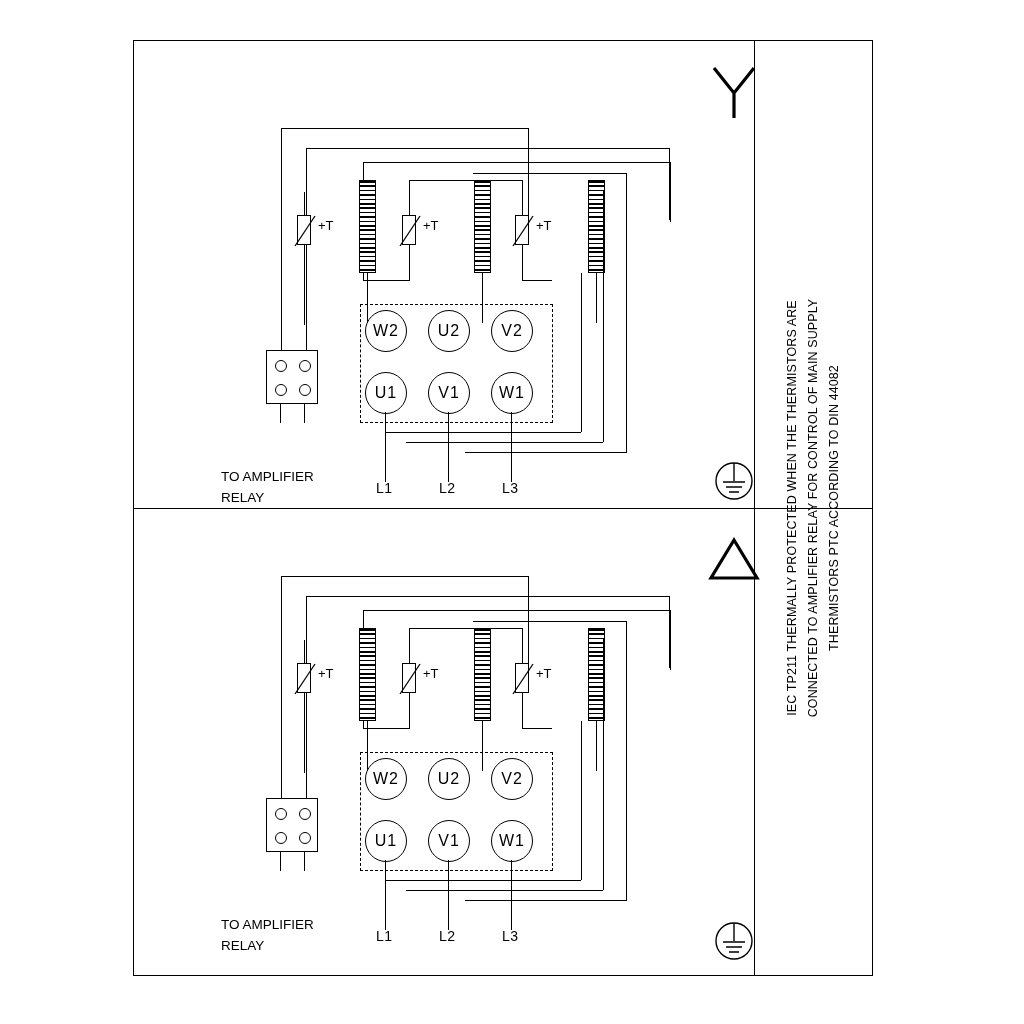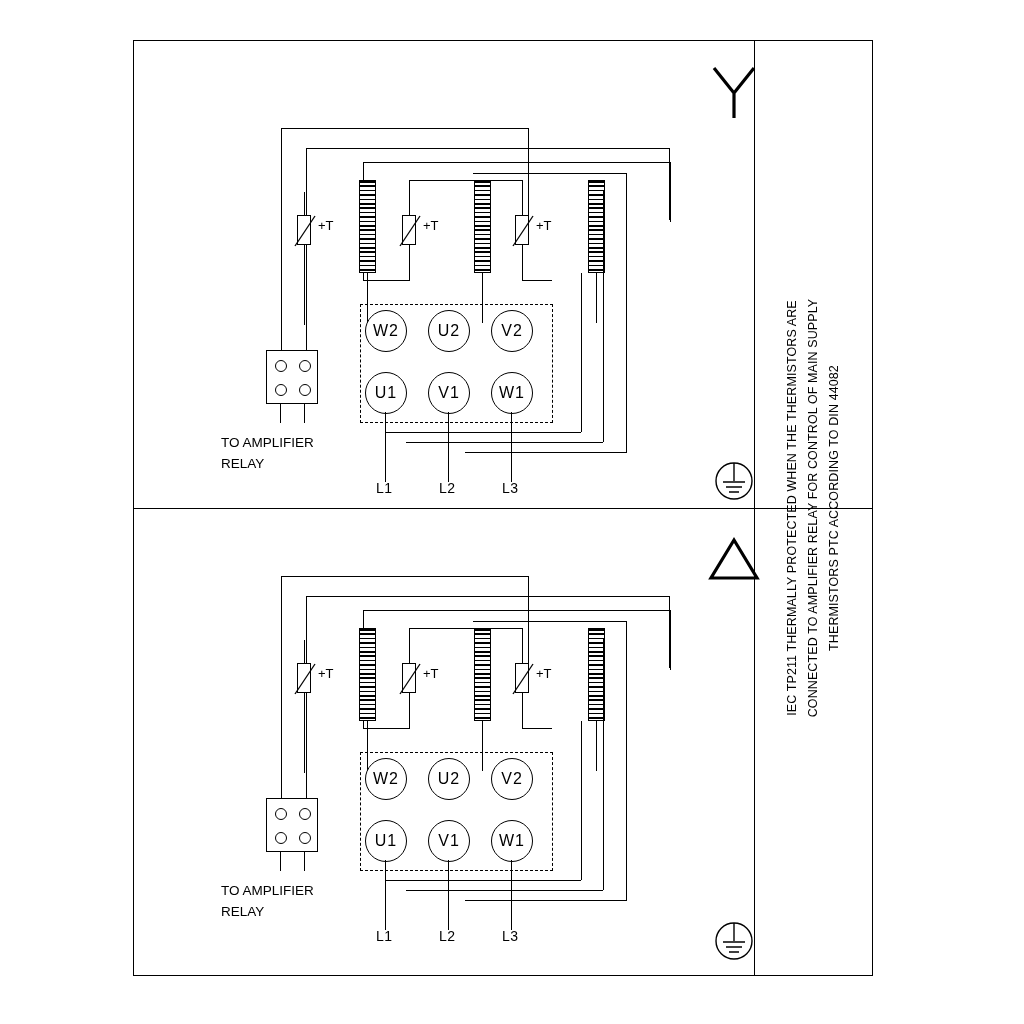--- a/index.html
+++ b/index.html
@@ -159,20 +159,21 @@
   .phase-label {
     position: absolute;
     font-size: 14px;
     letter-spacing: 0.5px;
   }
   .amp-label {
     position: absolute;
     font-size: 13.5px;
     line-height: 21px;
     white-space: pre-line;
+    margin-top: 34px;
   }
   .sym {
     position: absolute;
   }
 </style>
 </head>
 <body>
 
 <div id="sheet">
 

